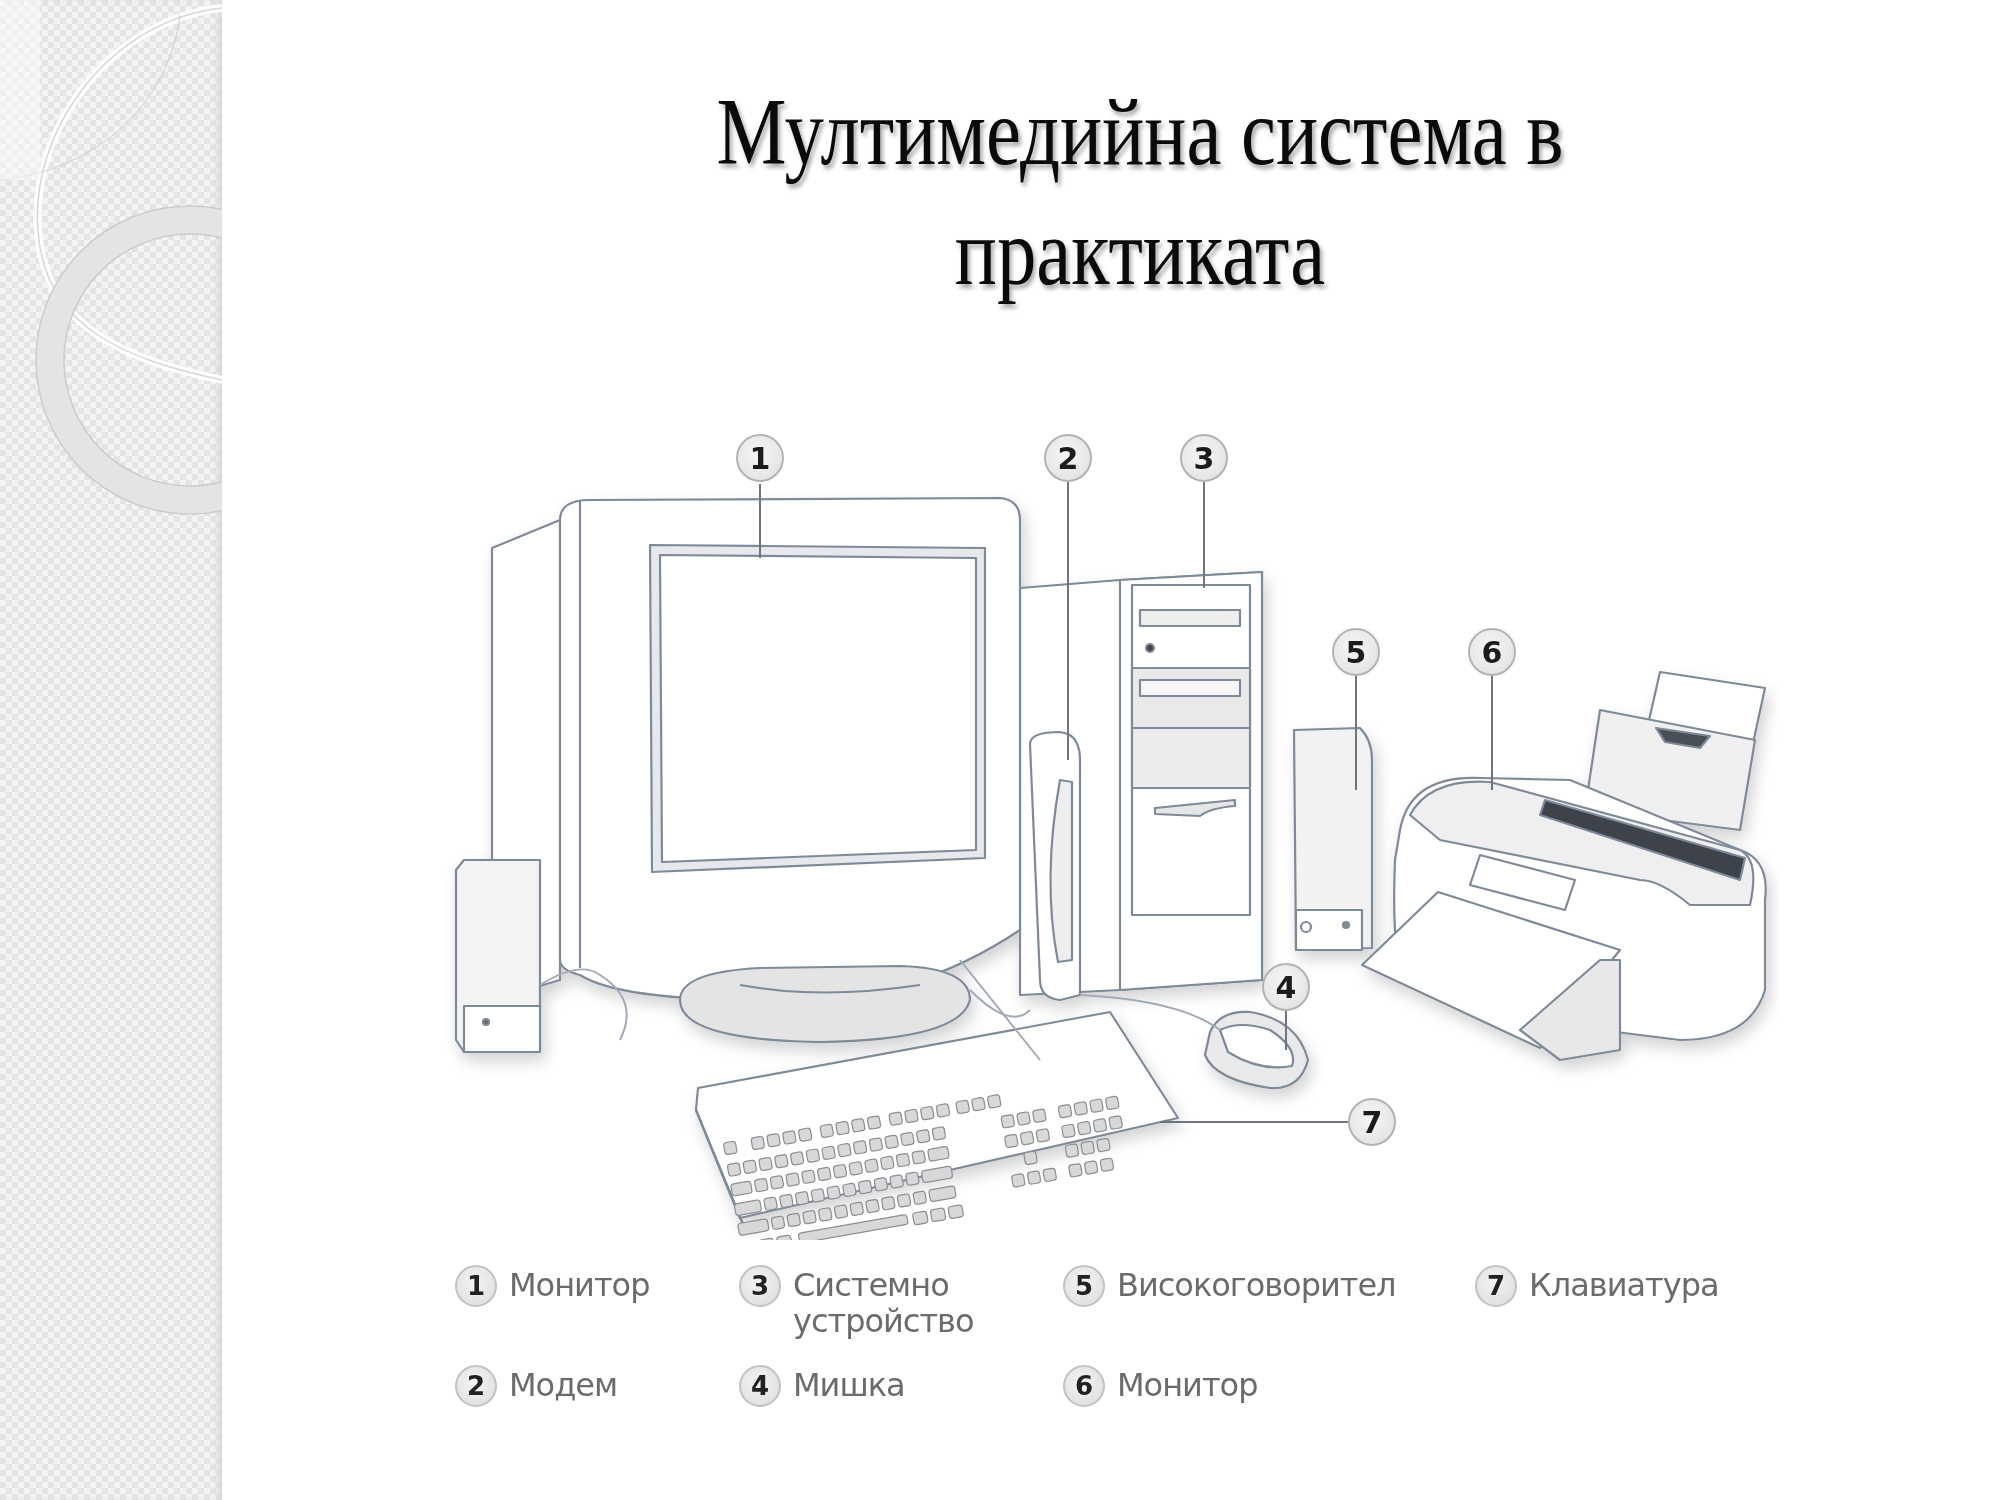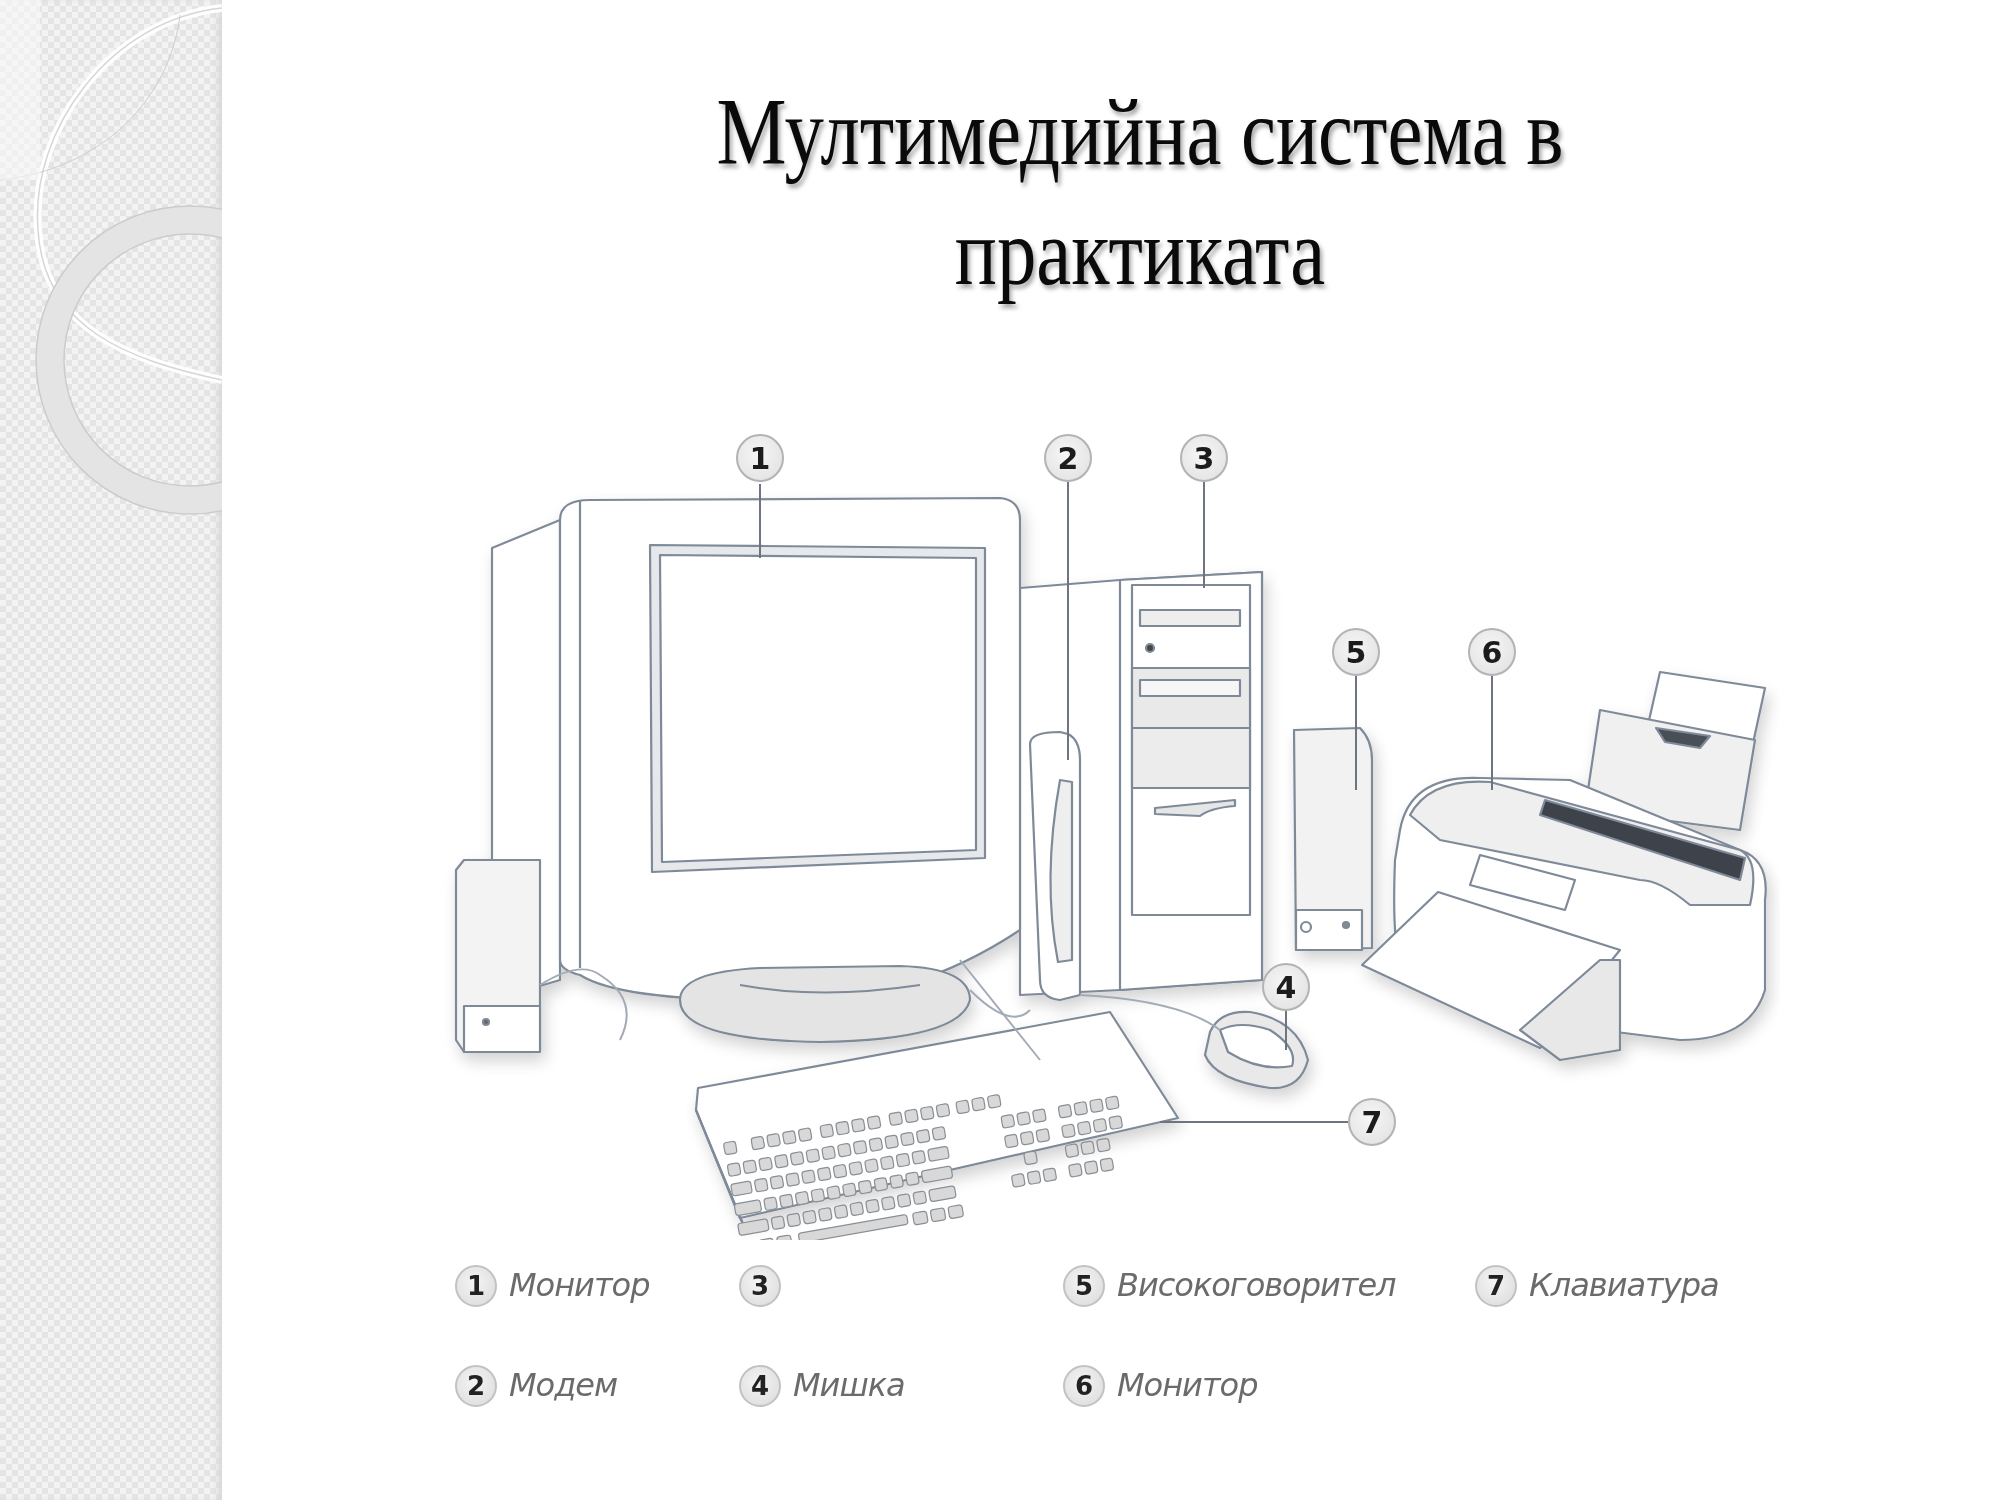--- a/index.html
+++ b/index.html
@@ -44,21 +44,21 @@
     width:42px; height:42px; border-radius:50%;
     background:radial-gradient(circle at 45% 40%, #f4f4f4 0%, #e2e2e2 70%, #cfcfcf 100%);
     border:2px solid #c2c2c2; box-sizing:border-box;
     display:flex; align-items:center; justify-content:center;
     font-family:"DejaVu Sans", sans-serif; font-weight:bold; font-size:26px; color:#222;
     flex:none;
   }
   .legend-label {
     margin-left:12px; font-family:"DejaVu Sans", sans-serif;
     font-size:32px; line-height:36px; color:#6b6b6b; letter-spacing:-1px;
-    white-space:pre-line; margin-top:2px;font-style:italic;
+    white-space:pre-line; margin-top:2px;
   }
 </style>
 </head>
 <body>
 
 <div class="sidebar"></div>
 <svg class="sidebar-deco" viewBox="0 0 222 1500">
   <path d="M222 8 C110 20 30 130 38 230 C44 330 130 360 222 380" fill="none" stroke="#ffffff" stroke-width="8" opacity="0.95"></path>
   <path d="M222 8 C110 20 30 130 38 230 C44 330 130 360 222 380" fill="none" stroke="#d6d6d6" stroke-width="1.5"></path>
   <path d="M180 15 C170 100 100 170 0 180" fill="none" stroke="#cfcfcf" stroke-width="1"></path>
@@ -297,20 +297,22 @@
   <div class="legend-item" style="left:0;top:0;">
     <span class="legend-num">1</span>
     <span class="legend-label">Монитор</span>
   </div>
   <div class="legend-item" style="left:0;top:100px;">
     <span class="legend-num">2</span>
     <span class="legend-label">Модем</span>
   </div>
   <div class="legend-item" style="left:284px;top:0;">
     <span class="legend-num">3</span>
+    <span class="legend-label">Системно
+устройство</span>
   </div>
   <div class="legend-item" style="left:284px;top:100px;">
     <span class="legend-num">4</span>
     <span class="legend-label">Мишка</span>
   </div>
   <div class="legend-item" style="left:608px;top:0;">
     <span class="legend-num">5</span>
     <span class="legend-label">Високоговорител</span>
   </div>
   <div class="legend-item" style="left:608px;top:100px;">

